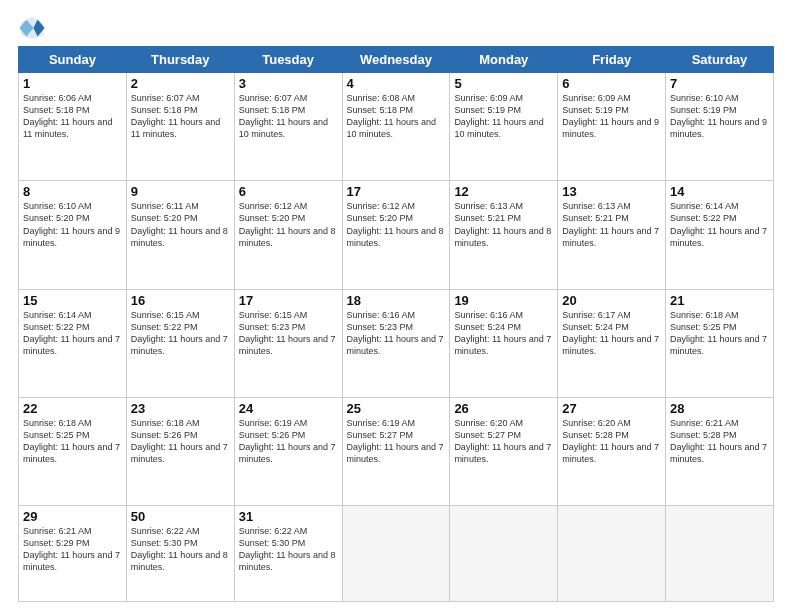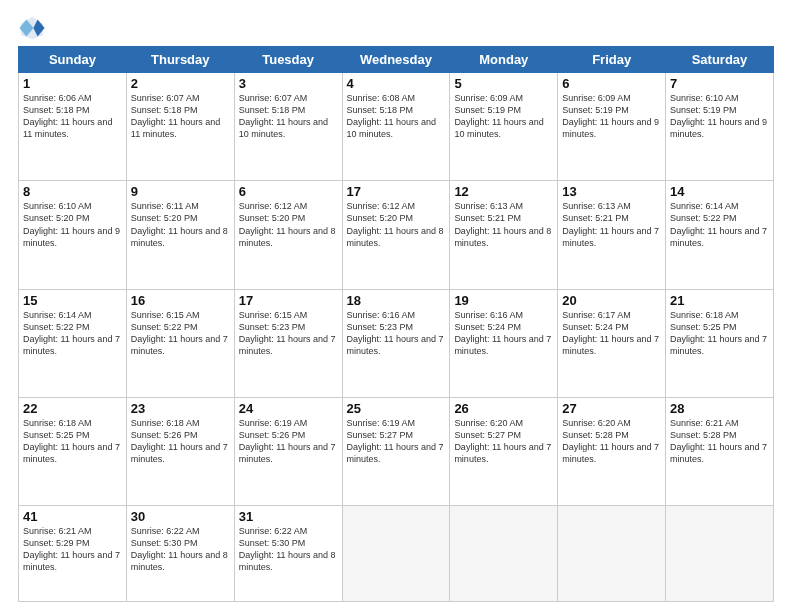--- a/index.html
+++ b/index.html
@@ -366,29 +366,29 @@
         <span class="day-num">28</span>
         <div class="day-info">
           Sunrise: 6:21 AM<br>
           Sunset: 5:28 PM<br>
           Daylight: 11 hours and 7 minutes.
         </div>
       </td>
         </tr>
         <tr>
           <td>
-        <span class="day-num">41</span>
+        <span class="day-num">29</span>
         <div class="day-info">
           Sunrise: 6:21 AM<br>
           Sunset: 5:29 PM<br>
           Daylight: 11 hours and 7 minutes.
         </div>
       </td>
           <td>
-        <span class="day-num">30</span>
+        <span class="day-num">50</span>
         <div class="day-info">
           Sunrise: 6:22 AM<br>
           Sunset: 5:30 PM<br>
           Daylight: 11 hours and 8 minutes.
         </div>
       </td>
           <td>
         <span class="day-num">31</span>
         <div class="day-info">
           Sunrise: 6:22 AM<br>

